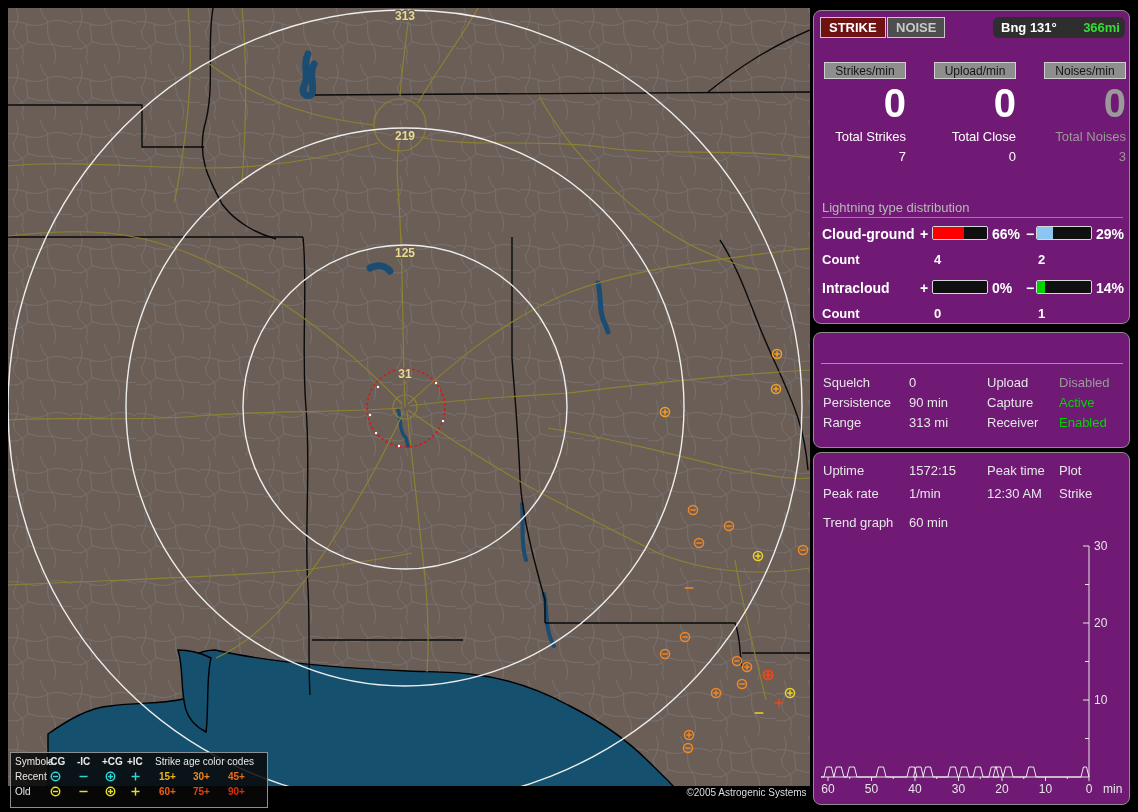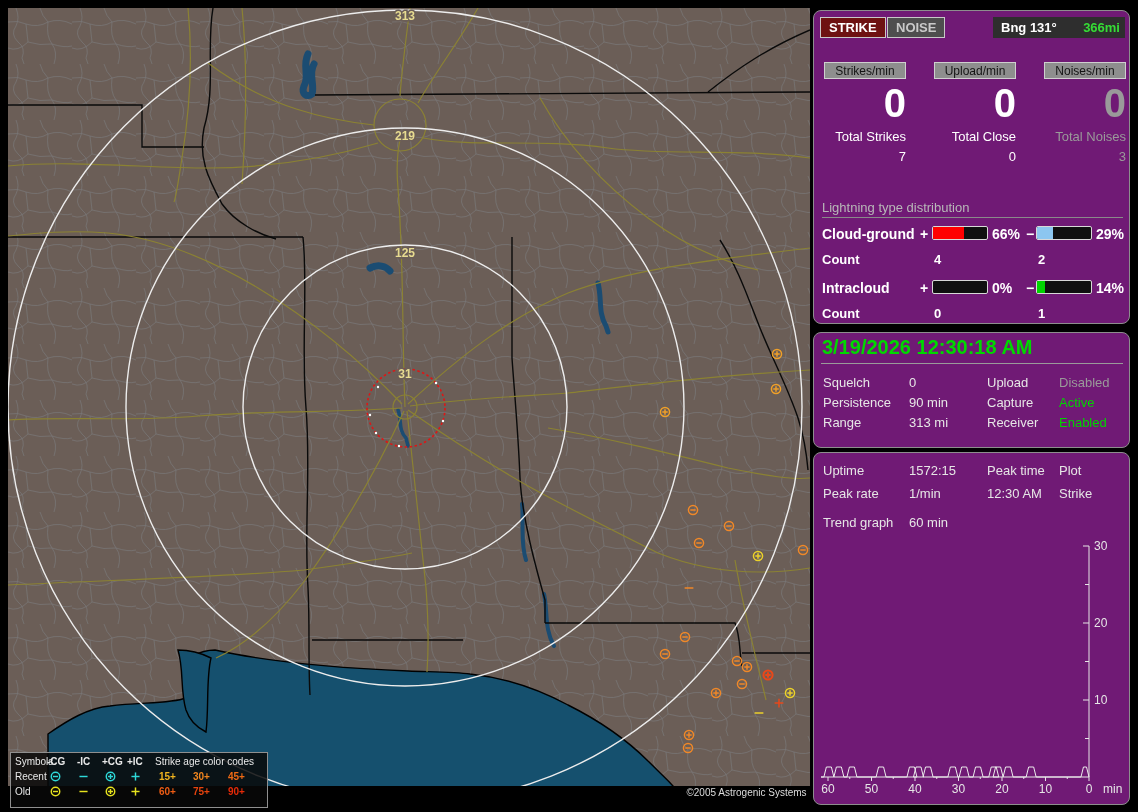--- a/index.html
+++ b/index.html
@@ -16,21 +16,21 @@
   
   .panel{position:absolute;left:813px;width:317px;background:#701a75;border:1px solid #8d8d8d;border-radius:8px;box-sizing:border-box;}
   #panel-top{top:10px;height:314px;}
   #panel-status{top:332px;height:116px;}
   #panel-trend{top:452px;height:353px;}
   .btn{position:absolute;top:6px;height:21px;line-height:19px;text-align:center;font-weight:bold;
        font-size:13px;border:1px solid #c8c8c8;box-sizing:border-box;padding:0 8px;cursor:pointer;}
   #btn-strike{left:6px;background:#6e1212;color:#fff;}
   #btn-noise{left:73px;background:#4e4e4e;color:#c9c9c9;}
   #bng-bar{position:absolute;top:6px;right:4px;width:132px;height:21px;background:#2e2e2e;
-           font-weight:bold;font-size:13px;line-height:21px;}
+           font-weight:bold;font-size:13px;line-height:21px;border-radius:6px;}
   #bng-bar .bng{color:#fff;padding-left:8px;}
   #bng-bar .dist{position:absolute;right:5px;color:#35dd35;}
   .rcol{position:absolute;top:51px;width:82px;}
   #rcol-0{left:10px;} #rcol-1{left:120px;} #rcol-2{left:230px;}
   .chip{width:100%;height:17px;line-height:16px;background:#8e8e8e;color:#141414;border:1px solid #cfcfcf;
         box-sizing:border-box;text-align:center;font-size:12px;cursor:default;}
   .bigzero{font-size:40px;font-weight:bold;text-align:right;line-height:44px;margin-top:2px;}
   .tlabel{font-size:13px;text-align:right;margin-top:4px;white-space:nowrap;}
   .tval{font-size:13px;text-align:right;margin-top:5px;}
   #dist-title{position:absolute;left:8px;right:6px;top:189px;color:#b8b8b8;font-size:13px;
@@ -423,21 +423,20 @@
       <span style="left:274px">14%</span>
     </div>
     <div class="crow" style="top:295px">
       <span style="left:0;font-weight:bold">Count</span>
       <span style="left:112px;font-weight:bold">0</span>
       <span style="left:216px;font-weight:bold">1</span>
     </div>
   </div>
 
   <div id="panel-status" class="panel">
-    <div id="date-line">3/19/2026 12:30:18 AM</div>
     <div class="rule"></div>
     <div class="srow" style="top:42px">
       <span class="c1">Squelch</span>
       <span class="c2">0</span>
       <span class="c3">Upload</span>
       <span class="c4" style="color: rgb(154, 154, 154);">Disabled</span>
     </div>
     <div class="srow" style="top:62px">
       <span class="c1">Persistence</span>
       <span class="c2">90 min</span>

